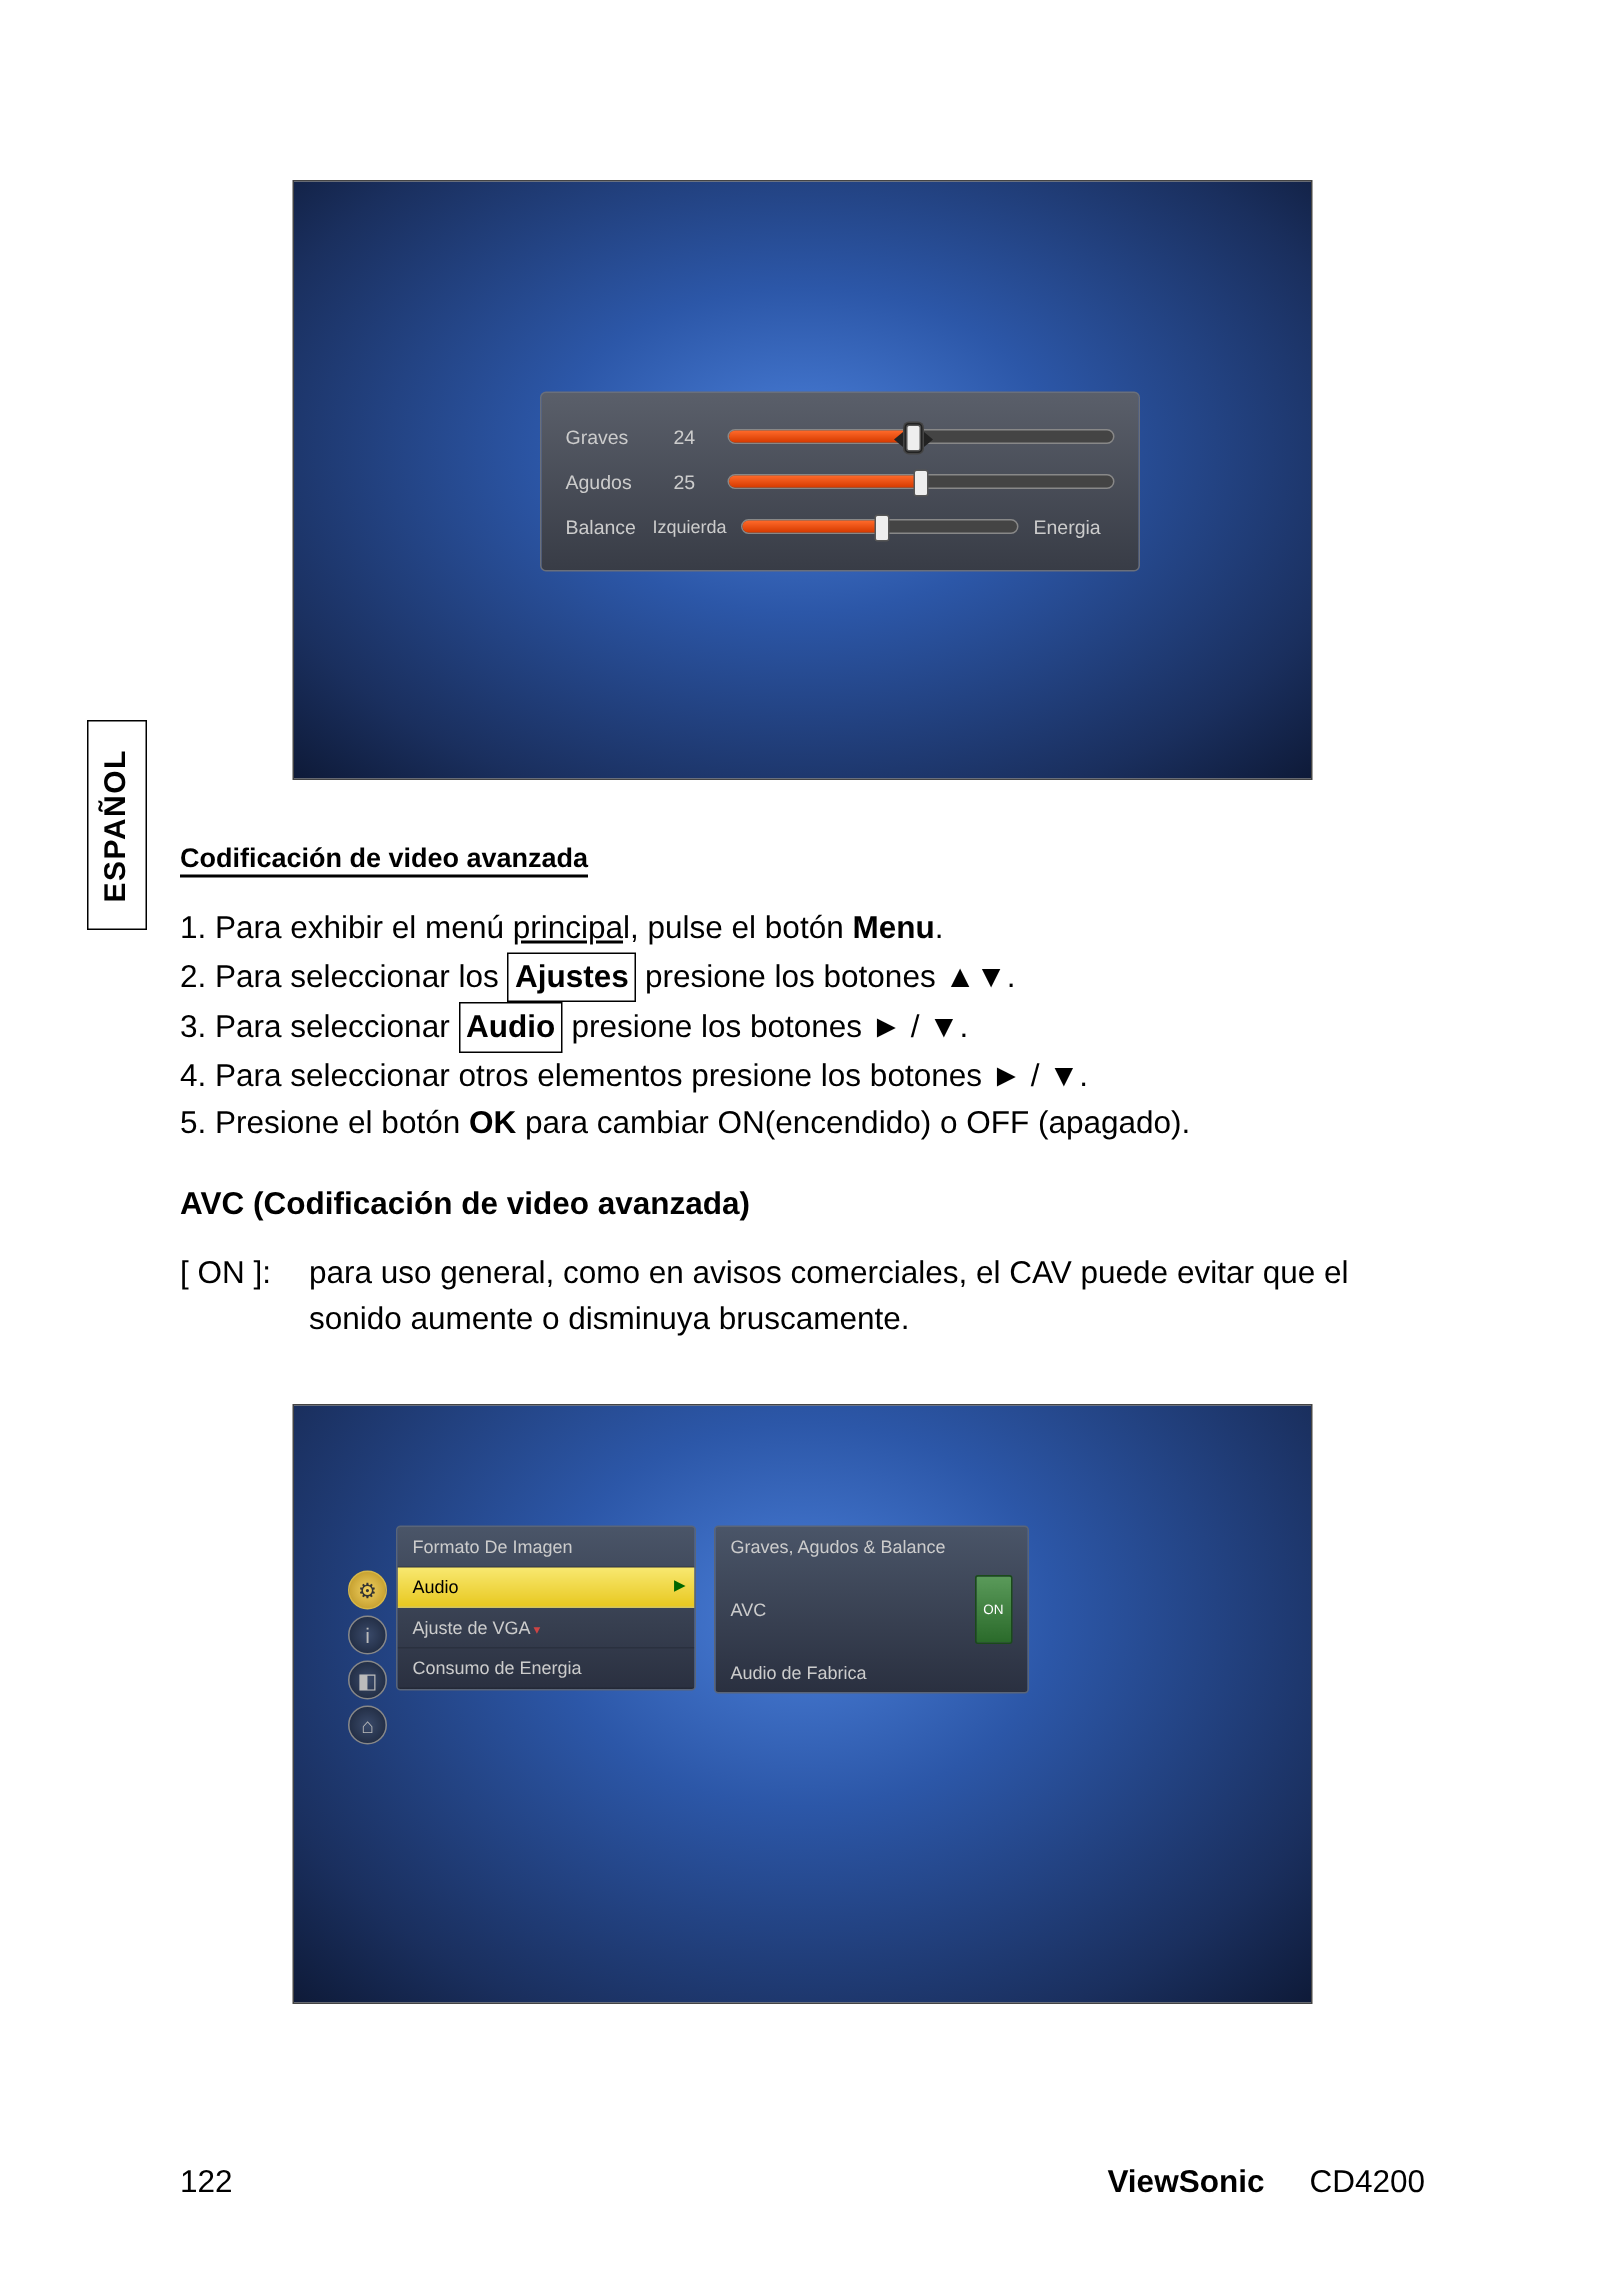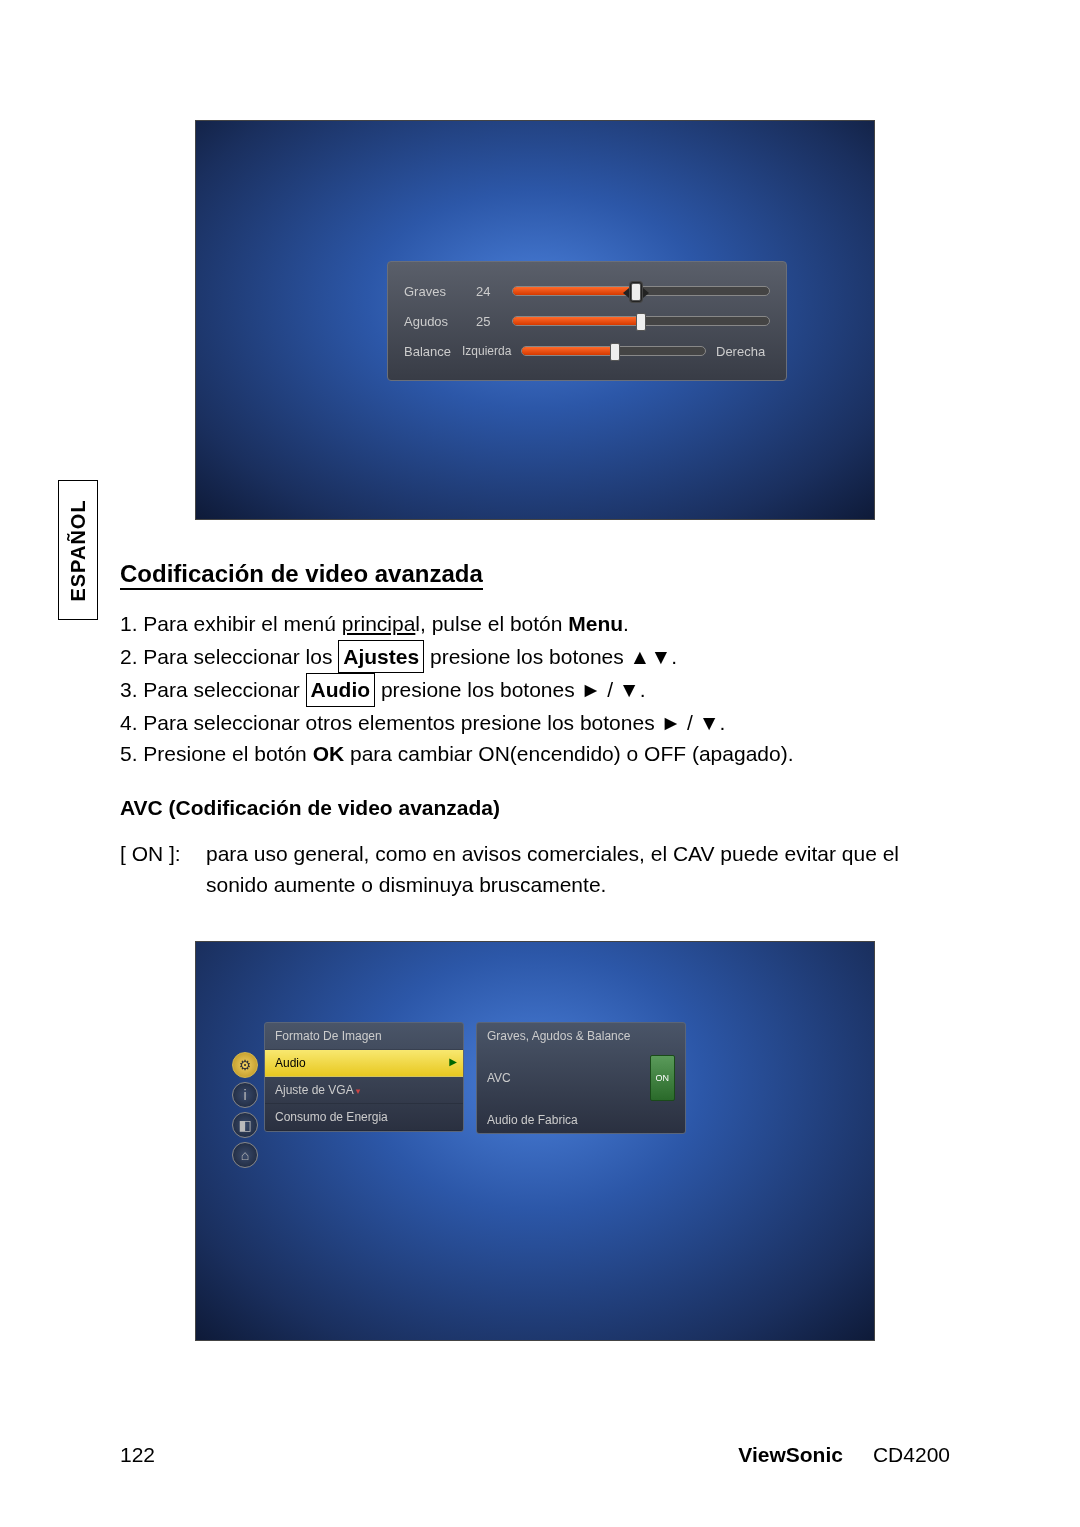--- a/index.html
+++ b/index.html
@@ -38,21 +38,21 @@
   .screenshot1 {
     width: 680px;
     height: 400px;
     background: radial-gradient(ellipse at 50% 45%, #4a7fd9 0%, #2c57a8 35%, #1a2f5e 80%, #0e1a38 100%);
     margin: 0 auto 40px auto;
     position: relative;
     border: 1px solid #444;
   }
   .audio-panel {
     position: absolute;
-    left: 191px;
+    left: 164px;
     top: 140px;
     width: 400px;
     height: 120px;
     background: linear-gradient(180deg, #5a5f6a, #383c46);
     border: 1px solid #6a6f7a;
     border-radius: 4px;
     padding: 14px 16px;
     color: #ccc;
     font-size: 13px;
   }
@@ -106,21 +106,21 @@
   .slider-thumb.active::before { left: -9px; border-right: 6px solid #222; }
   .slider-thumb.active::after { right: -9px; border-left: 6px solid #222; }
   .balance-row { gap: 6px; }
   .balance-row .slider-track { margin: 0 4px; }
   .right-label { width: 54px; text-align: left; }
   .heading1 {
     font-weight: bold;
     border-bottom: 2px solid #000;
     display: inline-block;
     margin-bottom: 18px;
-    font-size: 24px;
+    font-size: 18px;
   }
   .instruction-list {
     line-height: 1.5;
     margin-bottom: 26px;
   }
   .instruction-list .row {
     display: block;
   }
   .boxed {
     border: 1px solid #000;
@@ -274,21 +274,21 @@
           <div class="slider-thumb" style="left:48%"></div>
         </div>
       </div>
       <div class="audio-row balance-row">
         <div class="audio-label" style="width:52px">Balance</div>
         <div style="font-size:12px">Izquierda</div>
         <div class="slider-track">
           <div class="slider-fill" style="width:50%"></div>
           <div class="slider-thumb" style="left:48%"></div>
         </div>
-        <div class="right-label">Derecha</div>
+        <div class="right-label">Energia</div>
       </div>
     </div>
   </div>
 
   
   <div class="heading1">Codificación de video avanzada</div>
 
   
   <div class="instruction-list">
     <div class="row">

